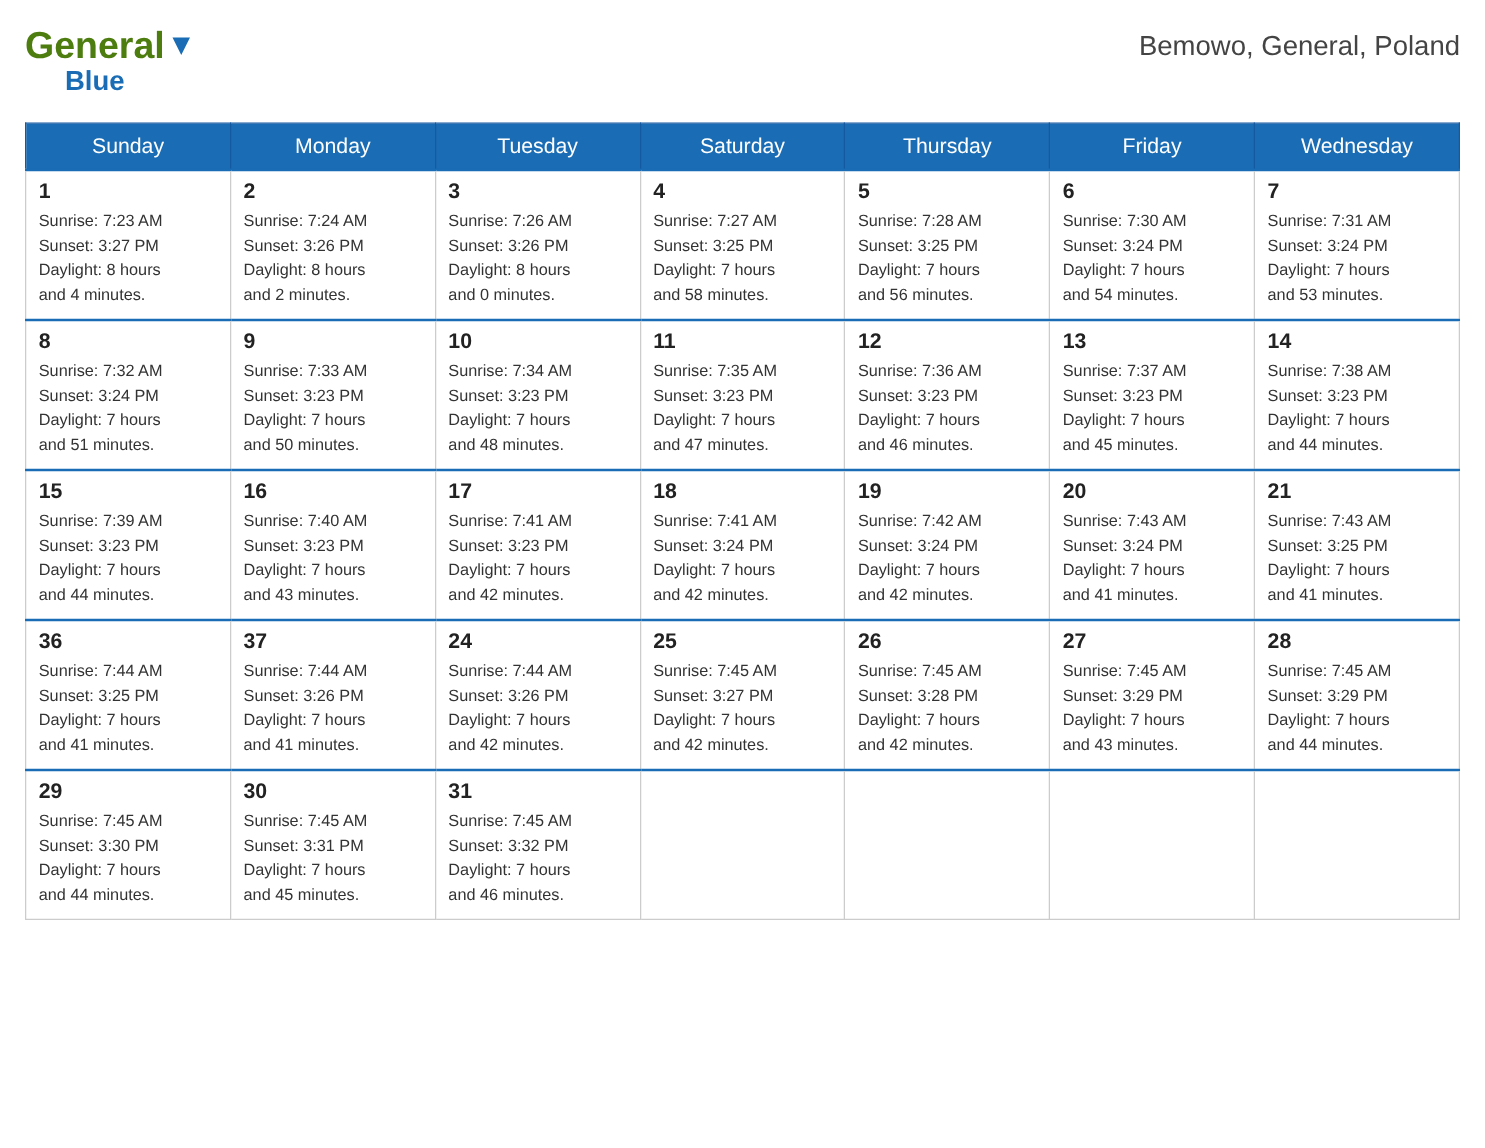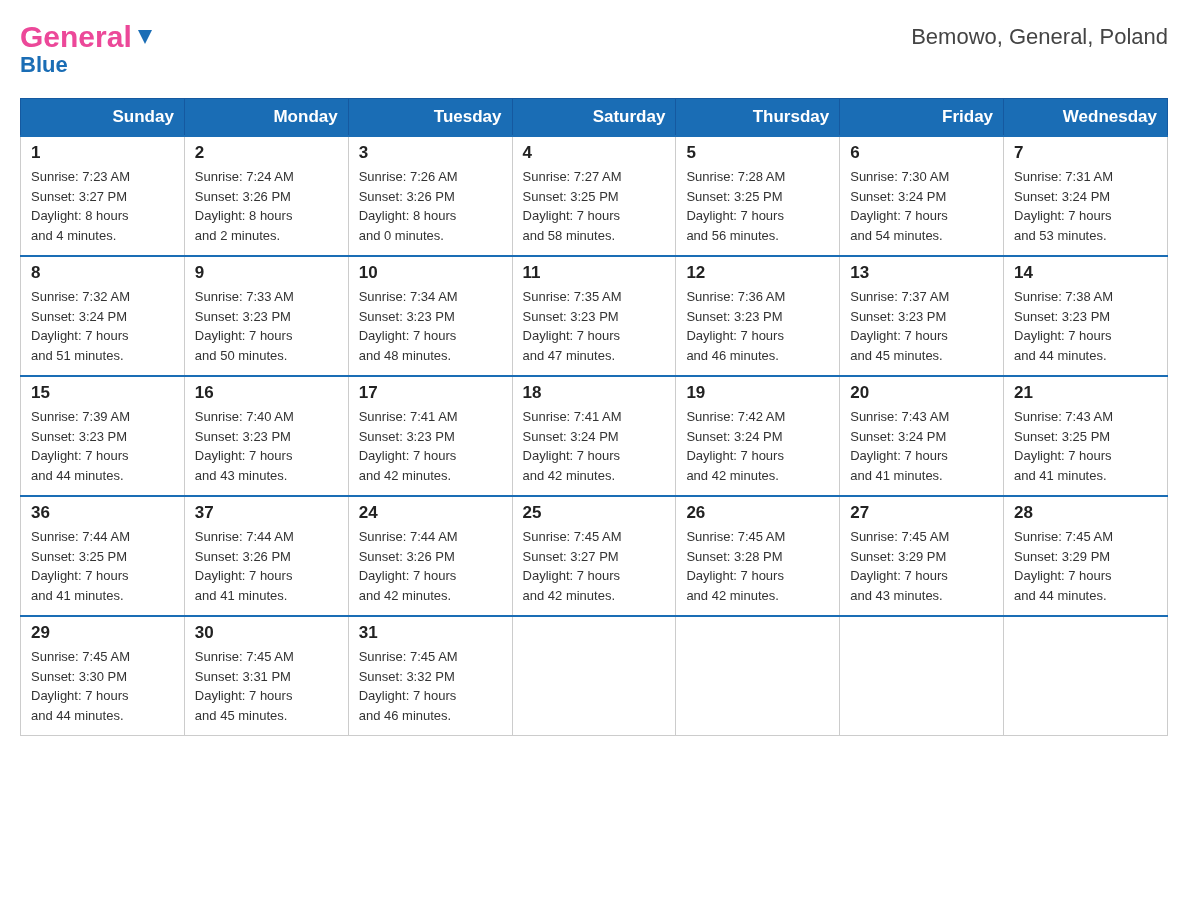--- a/index.html
+++ b/index.html
@@ -19,20 +19,21 @@
     .logo {
       display: flex;
       flex-direction: column;
       align-items: flex-start;
     }
     .logo-blue-text {
       color: #1a6db5;
       font-size: 22px;
       font-weight: bold;
       margin-top: -2px;
+      margin-left: 32px;
     }
     .title-section {
       text-align: right;
     }
     .month-title {
       font-size: 52px;
       font-weight: bold;
       color: #222;
       line-height: 1.1;
     }
@@ -43,23 +44,23 @@
     }
     .calendar {
       width: 100%;
       border-collapse: collapse;
       border: 1px solid #aaa;
     }
     .calendar th {
       background-color: #1a6db5;
       color: white;
       padding: 8px 10px;
-      text-align: right;
+      text-align: center;
       font-size: 17px;
-      font-weight: bold;
+      font-weight: normal;
       border: 1px solid #1559a0;
     }
     .calendar td {
       vertical-align: top;
       padding: 6px 10px 10px 10px;
       border: 1px solid #ccc;
       width: 14.28%;
       min-height: 100px;
     }
     .day-number {
@@ -87,21 +88,21 @@
       border-top: 2px solid #1a6db5;
     }
     
     .logo-wrapper {
       display: flex;
       align-items: center;
     }
     .logo-general {
       font-size: 30px;
       font-weight: bold;
-      color: #ec4899;
+      color: #4d7c0f;
     }
   </style>
 </head>
 <body>
 
 <div class="header">
   <div class="logo">
     <div class="logo-wrapper">
       <span class="logo-general">General</span>
       <svg width="22" height="22" viewBox="0 0 22 22" style="margin-left:2px; vertical-align:middle;">

